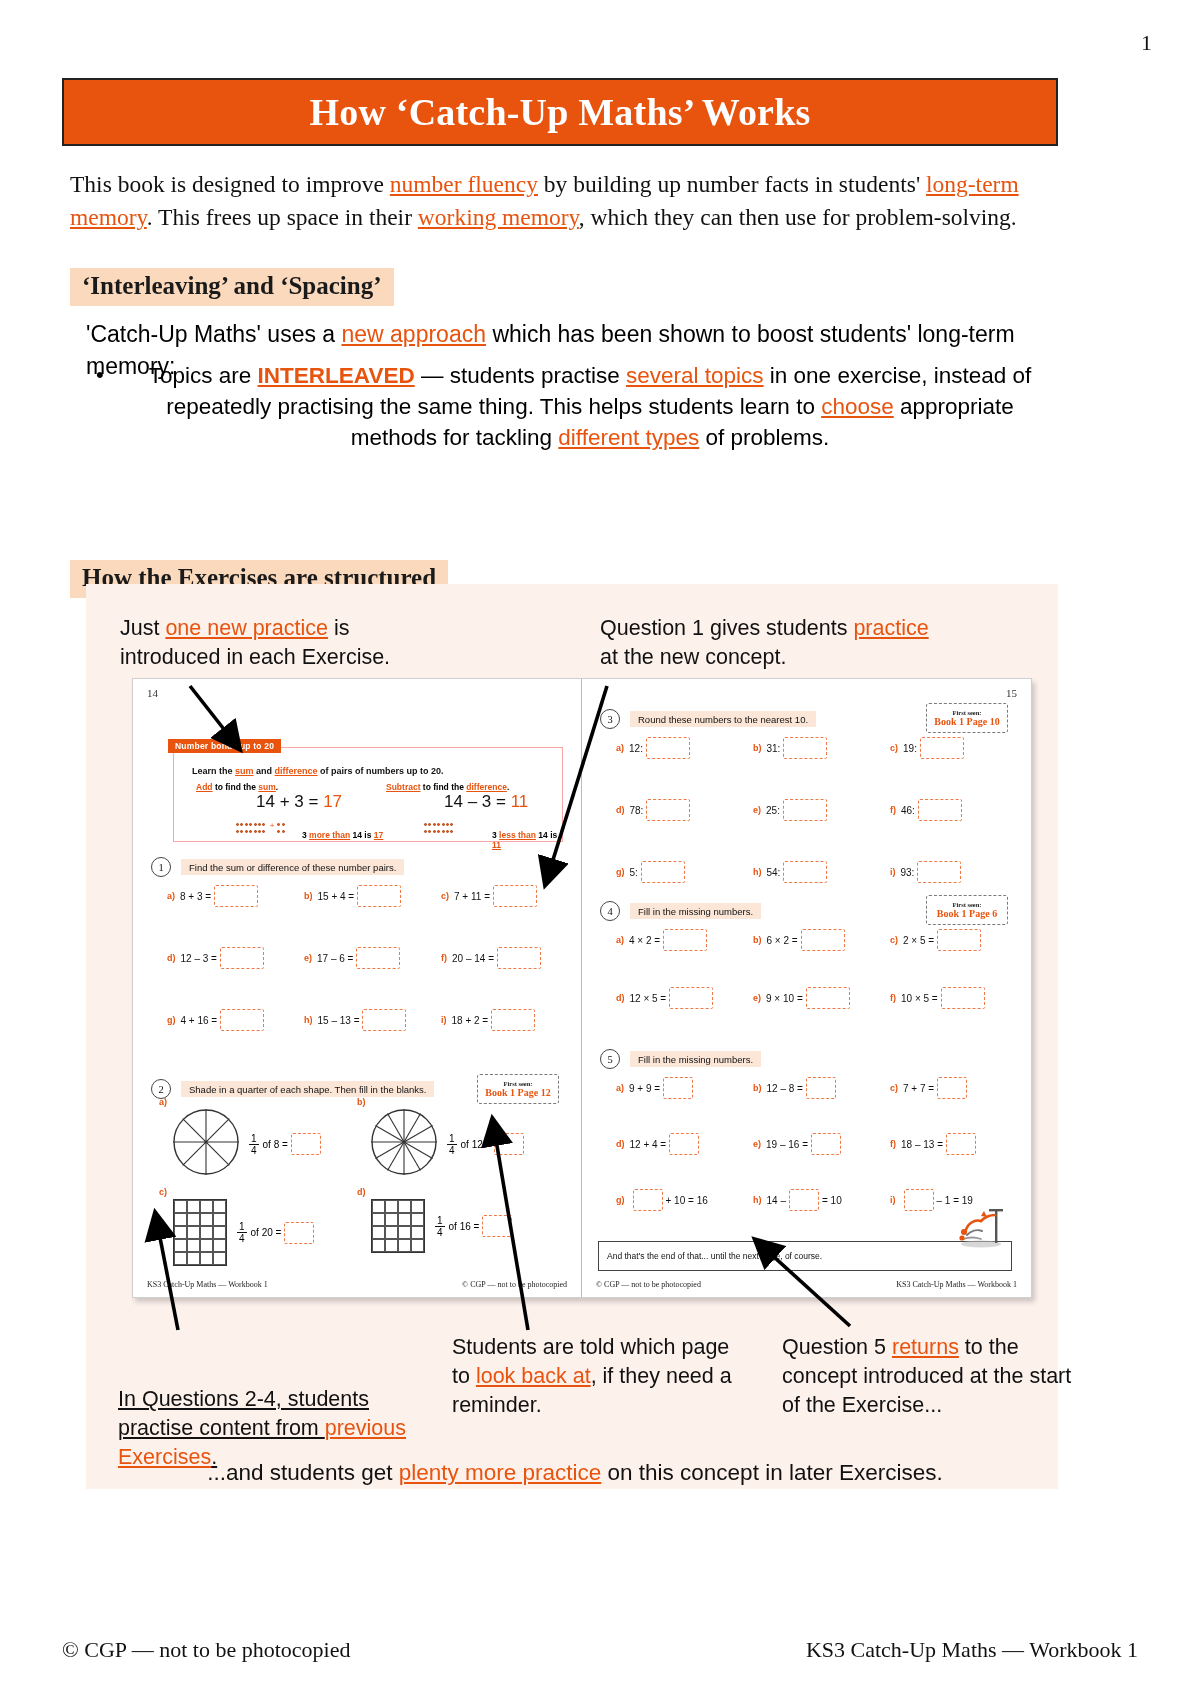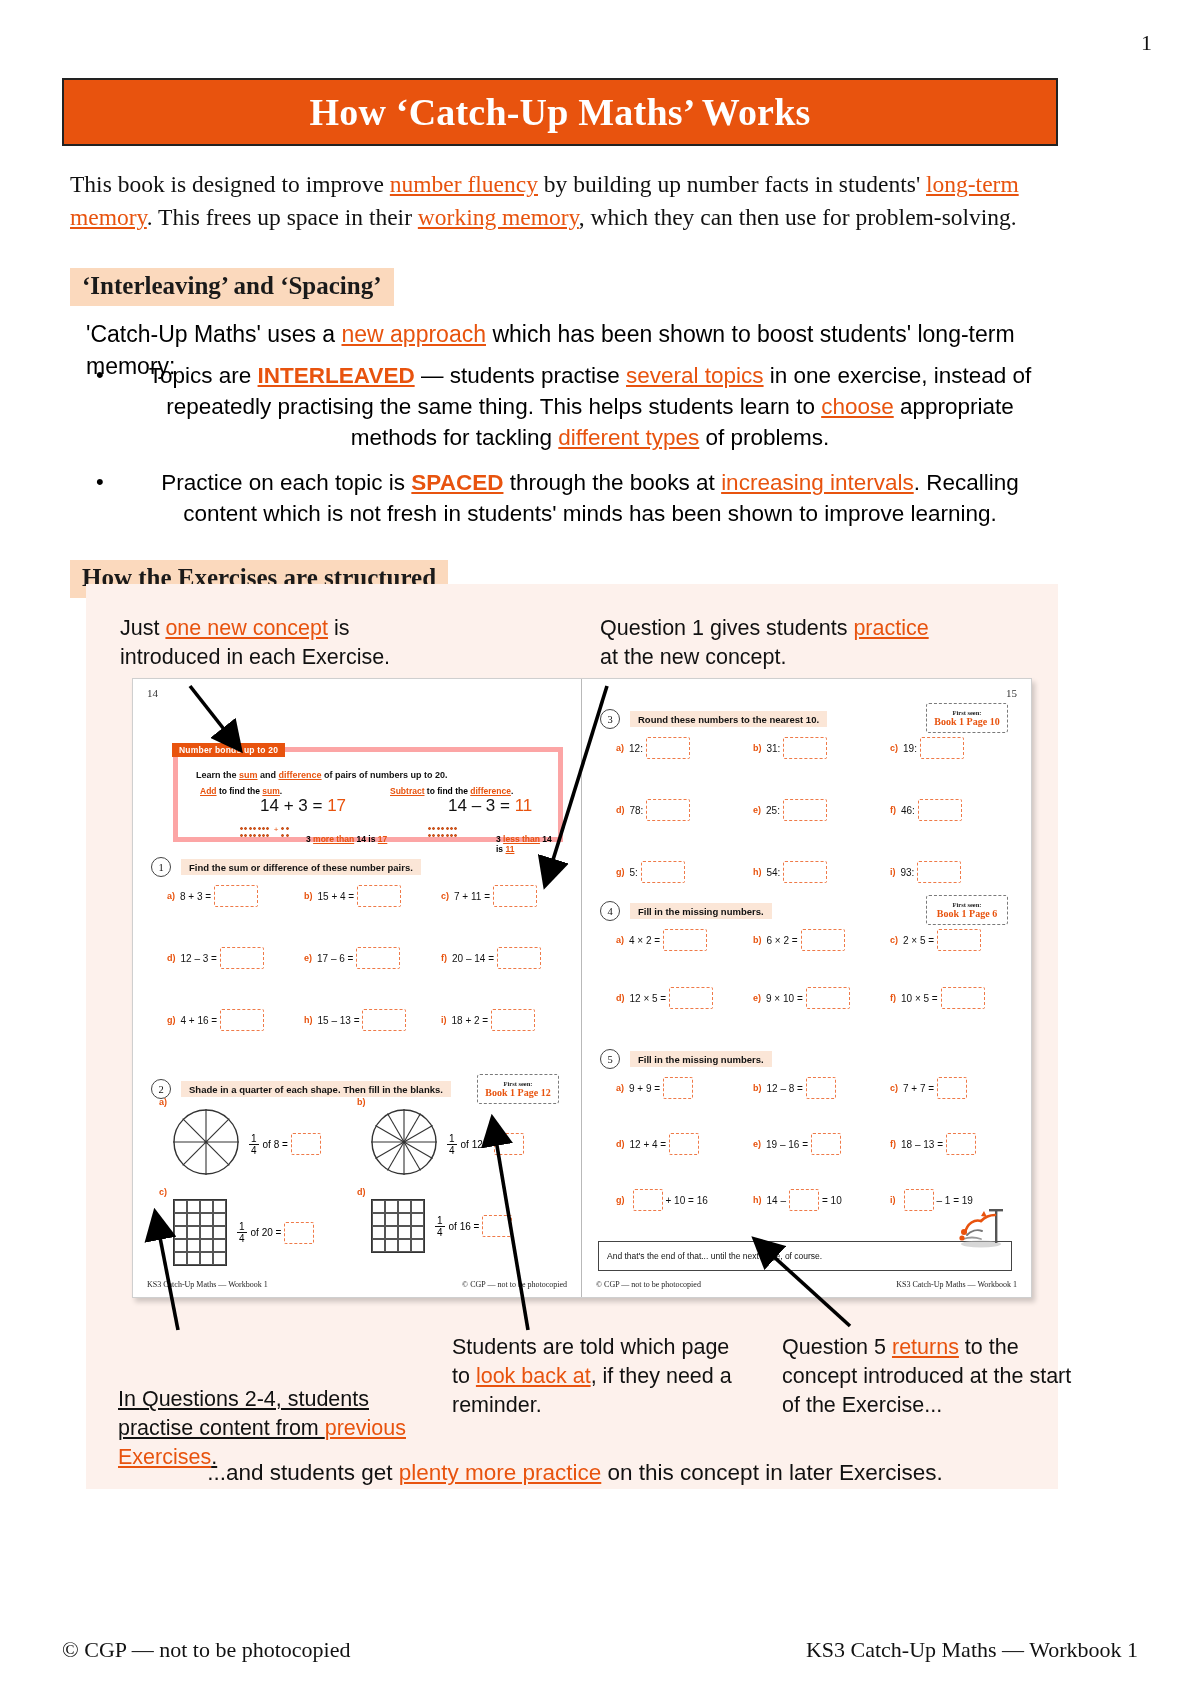--- a/index.html
+++ b/index.html
@@ -111,21 +111,21 @@
     background:#e8530e; display:flex; align-items:center; justify-content:center;
   }
   .ex-banner span {
     color:#fff; font-family:"Liberation Serif", serif; font-weight:bold; font-style:italic;
     font-size:15px;
   }
 
   
   .learn-box {
     position:absolute; left:40px; top:68px; width:390px; height:95px;
-    border:5px solid #fca5a5; background:#fff;
+    border:1px solid #fca5a5; background:#fff;
   }
   .learn-tag {
     position:absolute; left:-6px; top:-9px;
     background:#e8530e; color:#fff; font-weight:bold; font-size:8.5px;
     padding:2px 7px; font-family:"Liberation Sans", sans-serif;
     letter-spacing:0.2px;
   }
   .learn-line1 {
     position:absolute; left:18px; top:18px; font-size:9px; font-weight:bold; color:#111;
   }
@@ -150,21 +150,21 @@
   .learn-foot.b { left:318px; }
 
   
   .qnum {
     position:absolute; width:20px; height:20px; border:1.2px solid #444;
     border-radius:50%; display:flex; align-items:center; justify-content:center;
     font-size:10.5px; font-family:"Liberation Serif", serif; color:#111;
   }
   .qtext {
     position:absolute; background:#fbe6d7; padding:2.5px 8px;
-    font-size:9.5px; font-weight:bold; color:#111;
+    font-size:9.5px; font-weight:normal; color:#111;
   }
   .item { position:absolute; font-size:10px; color:#111; white-space:nowrap;
           display:flex; align-items:center; }
   .item .lbl { color:#e8530e; font-weight:bold; margin-right:5px; font-size:9px; }
   .blank {
     display:inline-block; width:44px; height:22px;
     border:1.3px dashed #ef7a48; margin:0 3px; border-radius:2px;
     vertical-align:middle;
   }
   .blank.sm { width:30px; height:22px; }
@@ -228,30 +228,27 @@
 <div class="chip" id="chip-interleaving">‘Interleaving’ and ‘Spacing’</div>
 
 <div class="lead">
   <span>'Catch-Up Maths' uses a </span><span class="hl">new approach</span><span> which has been shown to boost students' long-term memory:</span>
 </div>
 
 <ul class="bullets">
   <li>
     <span>Topics are </span><span class="hl-b">INTERLEAVED</span><span> — students practise </span><span class="hl">several topics</span><span> in one exercise, instead of repeatedly practising the same thing.  This helps students learn to </span><span class="hl">choose</span><span> appropriate methods for tackling </span><span class="hl">different types</span><span> of problems.</span>
   </li>
-  <li>
-    <span>Practice on each topic is </span><span class="hl-b">SPACED</span><span> through the books at </span><span class="hl">increasing intervals</span><span>. Recalling content which is not fresh in students' minds has been shown to improve learning.</span>
-  </li>
 </ul>
 
 <div class="chip" id="chip-structured">How the Exercises are structured</div>
 <div class="pink-panel"></div>
 
 <div class="callout" id="callout-tl">
-  <span>Just </span><span class="hl">one new concept</span><span> is introduced in each Exercise.</span>
+  <span>Just </span><span class="hl">one new practice</span><span> is introduced in each Exercise.</span>
 </div>
 <div class="callout" id="callout-tr">
   <span>Question 1 gives students </span><span class="hl">practice</span><span> at the new concept.</span>
 </div>
 <div class="callout" id="callout-bl">
   <span>In Questions 2-4, students practise content from </span><span class="hl">previous Exercises</span><span>.</span>
 </div>
 <div class="callout" id="callout-bm">
   <span>Students are told which page to </span><span class="hl">look back at</span><span>, if they need a reminder.</span>
 </div>

